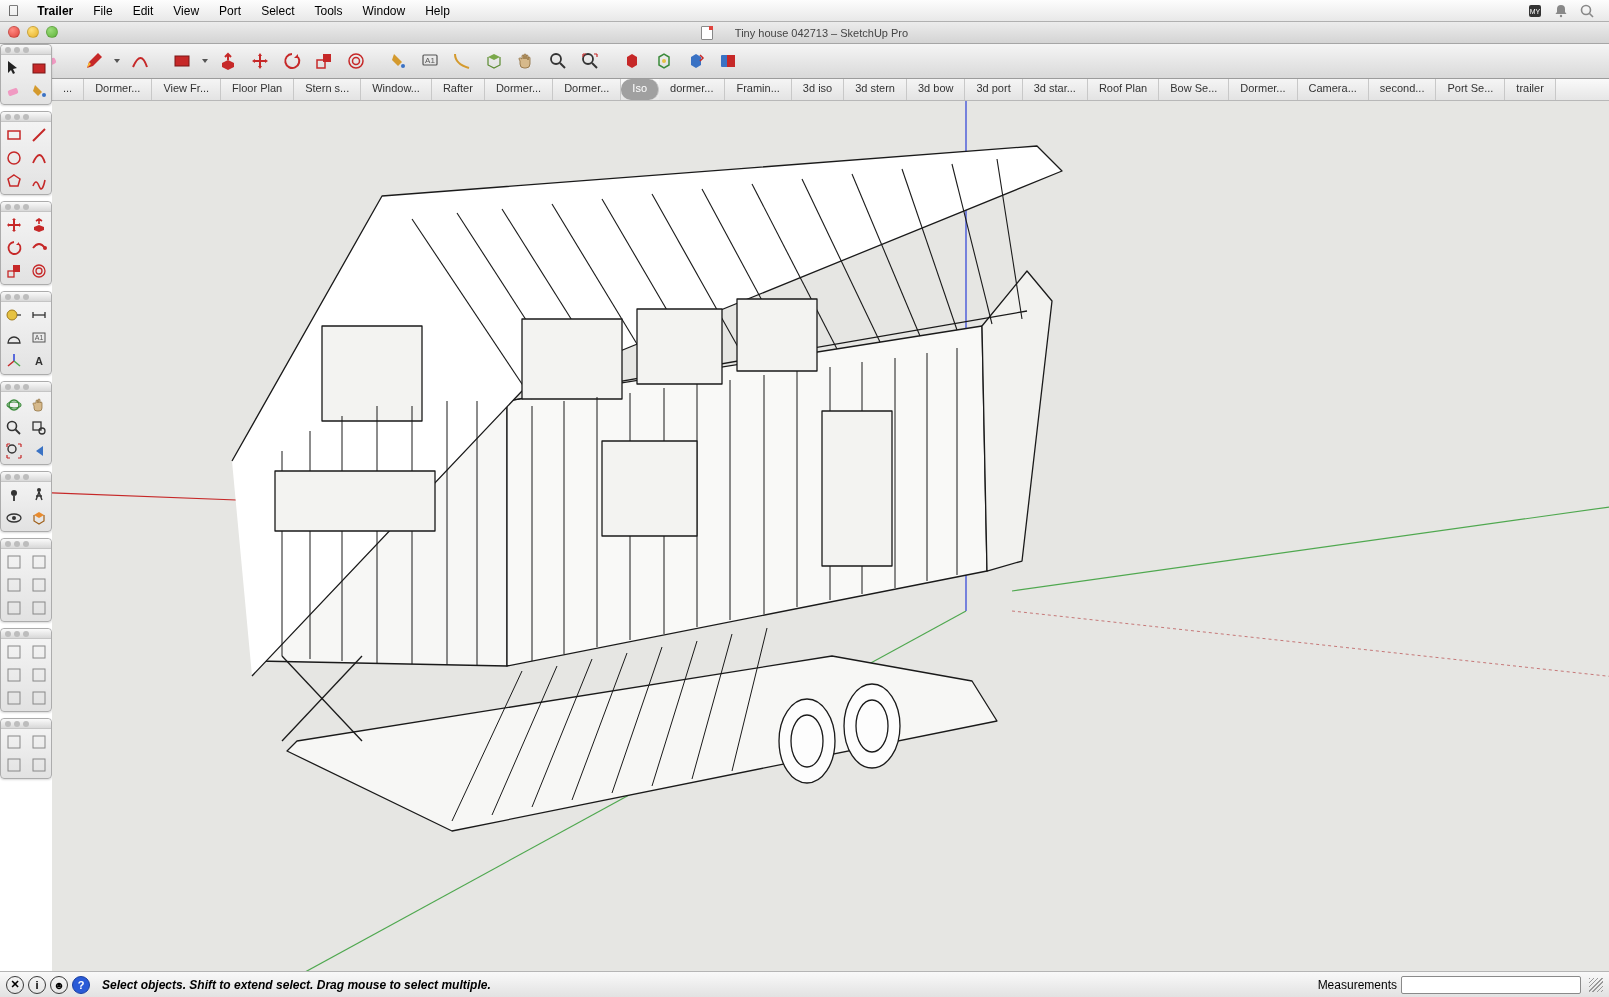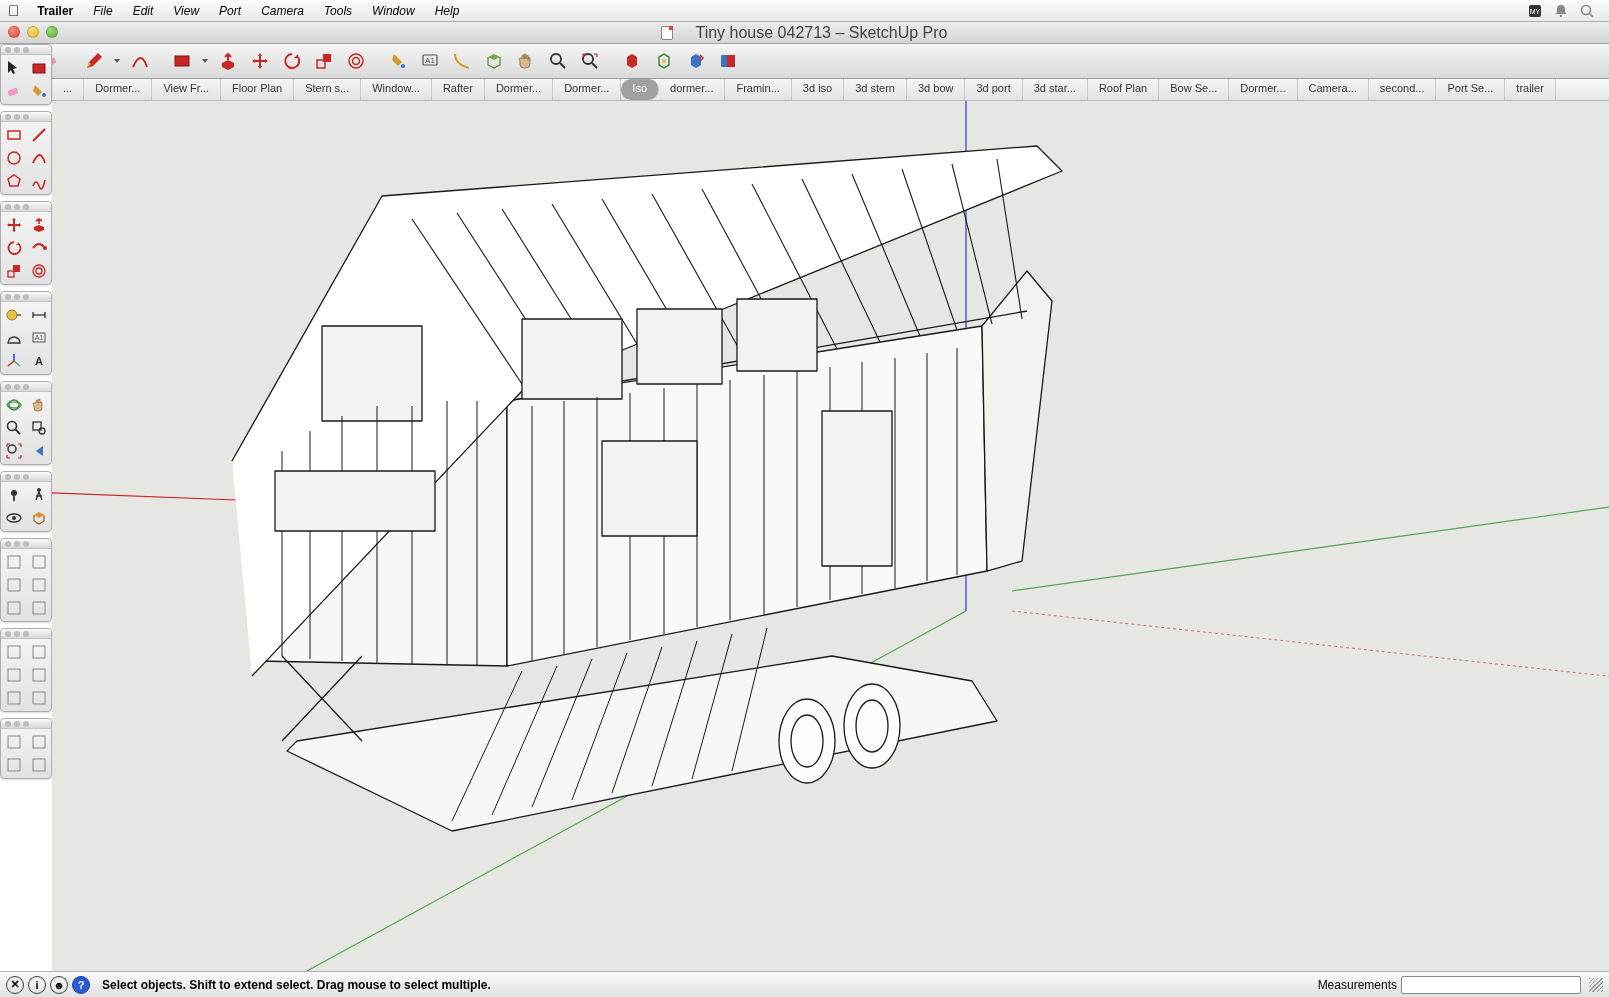--- a/index.html
+++ b/index.html
@@ -2,32 +2,32 @@
 <html><head>
 <meta charset="utf-8">
 <style>
 * { margin: 0; padding: 0; box-sizing: border-box; }
 body { font-family: "Lucida Grande", "Helvetica Neue", Arial, sans-serif; font-size: 12px; background: #fff; width: 1609px; height: 997px; overflow: hidden; position: relative; }
 
 
 .menubar { height: 22px; background: linear-gradient(to bottom, #fdfdfd, #e8e8e8); border-bottom: 1px solid #b0b0b0; display: flex; align-items: center; padding: 0 8px; gap: 0; }
 .menubar .apple { font-size: 15px; margin-right: 8px; }
 .menubar .appname { font-weight: bold; padding: 0 10px; }
-.menubar .menu { padding: 0 10px; cursor: default; font-style: italic; }
+.menubar .menu { padding: 0 10px; cursor: default; }
 .menubar .right { margin-left: auto; display: flex; align-items: center; gap: 10px; padding-right: 6px; }
 .menubar .right .ico { width: 16px; height: 16px; display: inline-flex; align-items: center; justify-content: center; color: #555; }
 
 
 .win-titlebar { height: 22px; background: linear-gradient(to bottom, #ececec, #d4d4d4); border-bottom: 1px solid #a6a6a6; display: flex; align-items: center; justify-content: center; position: relative; }
 .traffic { position: absolute; left: 8px; top: 4px; display: flex; gap: 7px; }
 .traffic span { width: 12px; height: 12px; border-radius: 50%; display: inline-block; border: 1px solid rgba(0,0,0,0.15); }
 .tl-close { background: radial-gradient(circle at 35% 30%, #ff8b83, #e0443e); }
 .tl-min { background: radial-gradient(circle at 35% 30%, #ffe07a, #e6b028); }
 .tl-zoom { background: radial-gradient(circle at 35% 30%, #9bdc79, #5fb43a); }
-.win-title { font-size: 16px; color: #444; display: flex; align-items: center; gap: 22px; }
+.win-title { font-size: 11px; color: #444; display: flex; align-items: center; gap: 22px; }
 .win-title .doc-ico { width: 12px; height: 14px; background: #fff; border:1px solid #888; border-radius:1px; position:relative; }
 .win-title .doc-ico::after{content:'';position:absolute;top:-1px;right:-1px;width:4px;height:4px;background:#e0443e;}
 
 
 .toolbar { height: 35px; background: linear-gradient(to bottom, #f5f5f5, #d9d9d9); border-bottom: 1px solid #9c9c9c; display: flex; align-items: center; padding: 0 6px; gap: 4px; }
 .tb-btn { width: 28px; height: 26px; display: inline-flex; align-items: center; justify-content: center; border-radius: 3px; }
 .tb-btn svg { width: 20px; height: 20px; }
 .tb-sep{width:6px;}
 .tb-dd{width:10px;display:inline-flex;align-items:center;justify-content:center;}
 .tb-dd svg{width:8px;height:8px;}
@@ -47,36 +47,36 @@
 .palette-head{height:10px;background:linear-gradient(to bottom,#fafafa,#d8d8d8);border-bottom:1px solid #c5c5c5;border-radius:4px 4px 0 0;display:flex;align-items:center;padding-left:4px;gap:3px;}
 .palette-head span{width:6px;height:6px;border-radius:50%;background:#bdbdbd;}
 .palette-body{display:grid;grid-template-columns:24px 24px;gap:1px;padding:2px;justify-content:center;}
 .tool-cell{width:24px;height:22px;display:flex;align-items:center;justify-content:center;}
 .tool-cell svg{width:18px;height:18px;}
 
 
 .statusbar { position: absolute; left: 0; right: 0; bottom: 0; height: 26px; background: linear-gradient(to bottom,#f9f9f9,#e2e2e2); border-top: 1px solid #b5b5b5; display: flex; align-items: center; padding: 0 6px; font-size: 12px; }
 .status-ico { width: 18px; height: 18px; border-radius: 50%; border: 1.5px solid #3a3a3a; display: inline-flex; align-items: center; justify-content: center; font-size: 11px; font-weight: bold; margin-right: 4px; }
 .status-help{background:#2a5bd7;color:#fff;border-color:#1a3fa0;}
-.status-hint { font-weight: bold; margin-left: 8px; }
+.status-hint { font-weight: bold; margin-left: 8px; font-style: italic; }
 .status-right { margin-left: auto; display: flex; align-items: center; gap: 4px; }
 .meas-input { width: 180px; height: 18px; border: 1px solid #8a8a8a; background: #fff; border-radius:2px;}
 .resize-grip { width: 14px; height: 14px; margin-left: 4px; background: repeating-linear-gradient(135deg,#999 0 1px,transparent 1px 3px);}
 </style>
 </head>
 <body>
 
 <div class="menubar">
   <span class="apple"></span>
   <span class="appname">Trailer</span>
   <span class="menu">File</span>
   <span class="menu">Edit</span>
   <span class="menu">View</span>
   <span class="menu">Port</span>
-  <span class="menu">Camera</span>
+  <span class="menu">Select</span>
   <span class="menu">Tools</span>
   <span class="menu">Window</span>
   <span class="menu">Help</span>
   <div class="right">
     <span class="ico">
         <svg viewBox="0 0 16 16">
           <rect x="2" y="2" width="12" height="12" rx="2" fill="#333"></rect>
           <text x="8" y="11" text-anchor="middle" fill="#fff" font-size="7">MY</text>
         </svg>
       </span>

